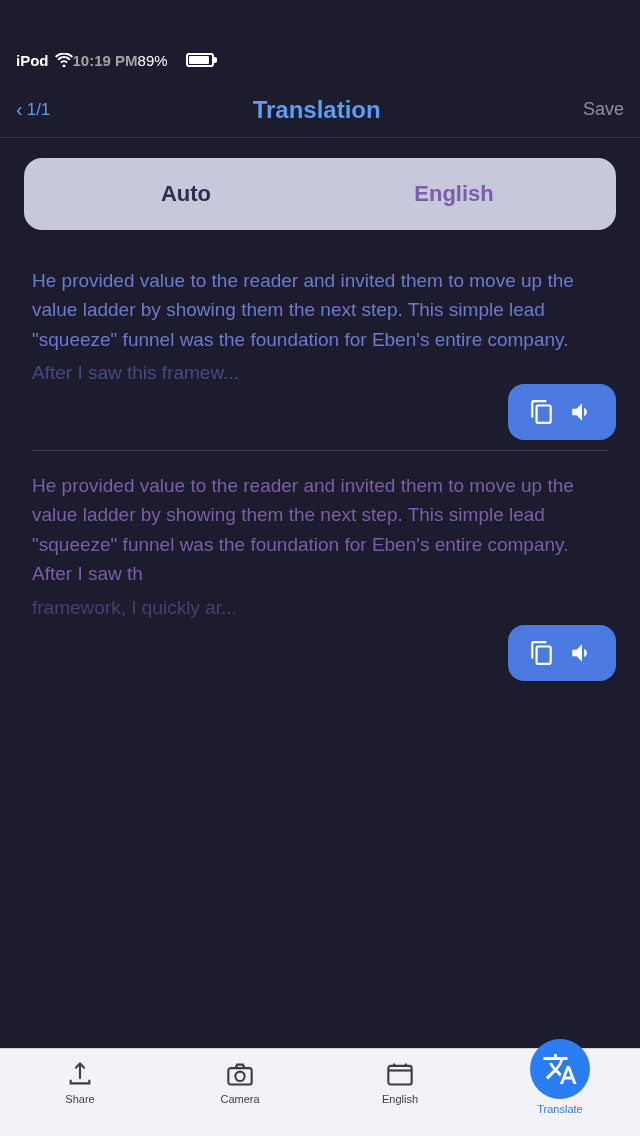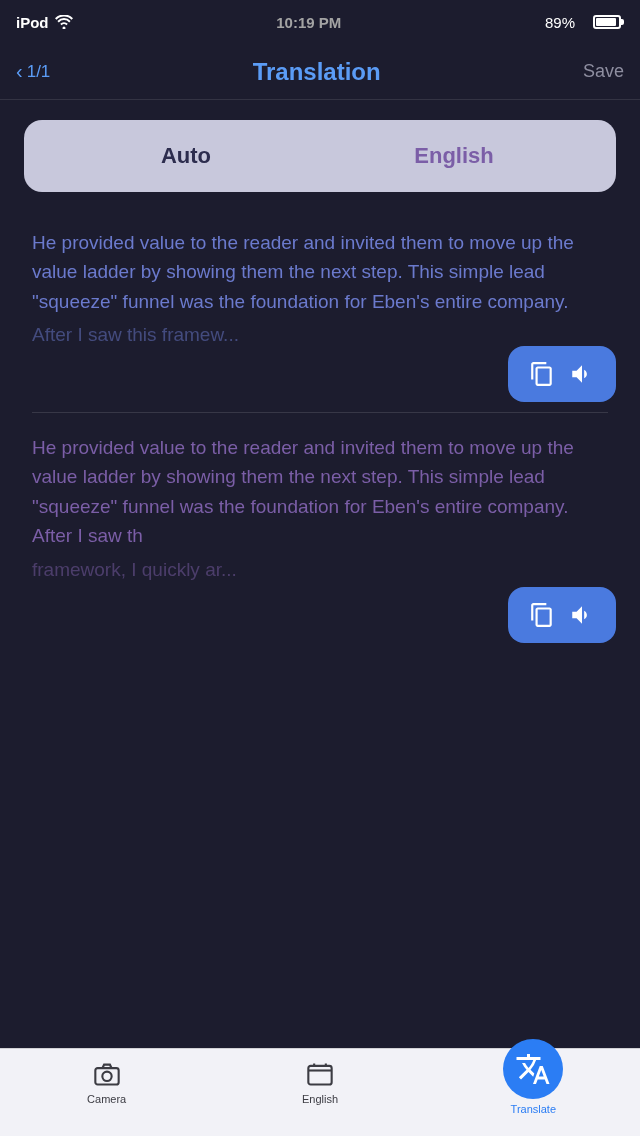--- a/index.html
+++ b/index.html
@@ -13,22 +13,22 @@
       position: relative;
     }
 
     
     .status-bar {
       width: 100%;
       height: 44px;
       background: #1c1c2e;
       display: flex;
       align-items: center;
-      justify-content: space-between;
       padding: 9px 16px;
+      margin-top: 38px;
     }
     .status-left {
       display: flex;
       align-items: center;
       gap: 6px;
       font-size: 15px;
       font-weight: 600;
       color: #fff;
     }
     .status-center {
@@ -327,20 +327,28 @@
           <path d="M3 9v6h4l5 5V4L7 9H3zm13.5 3c0-1.77-1.02-3.29-2.5-4.03v8.05c1.48-.73 2.5-2.25 2.5-4.02z"></path>
         </svg>
       </div>
     </div>
   </div>
 
 </div>
 
 <div class="tab-bar">
 
+  <div class="tab-item">
+    <div class="tab-icon">
+      <svg viewBox="0 0 24 24" fill="none" stroke="#3c3c43" stroke-width="1.8">
+        <path d="M12 3v13M8 7l4-4 4 4M4 17v3h16v-3"></path>
+      </svg>
+    </div>
+    <span class="tab-label">Share</span>
+  </div>
 
   <div class="tab-item">
     <div class="tab-icon">
       <svg viewBox="0 0 24 24" fill="none" stroke="#3c3c43" stroke-width="1.8">
         <rect x="2" y="7" width="20" height="14" rx="2"></rect>
         <circle cx="12" cy="14" r="4"></circle>
         <path d="M8 7l1.5-3h5L16 7"></path>
       </svg>
     </div>
     <span class="tab-label">Camera</span>

